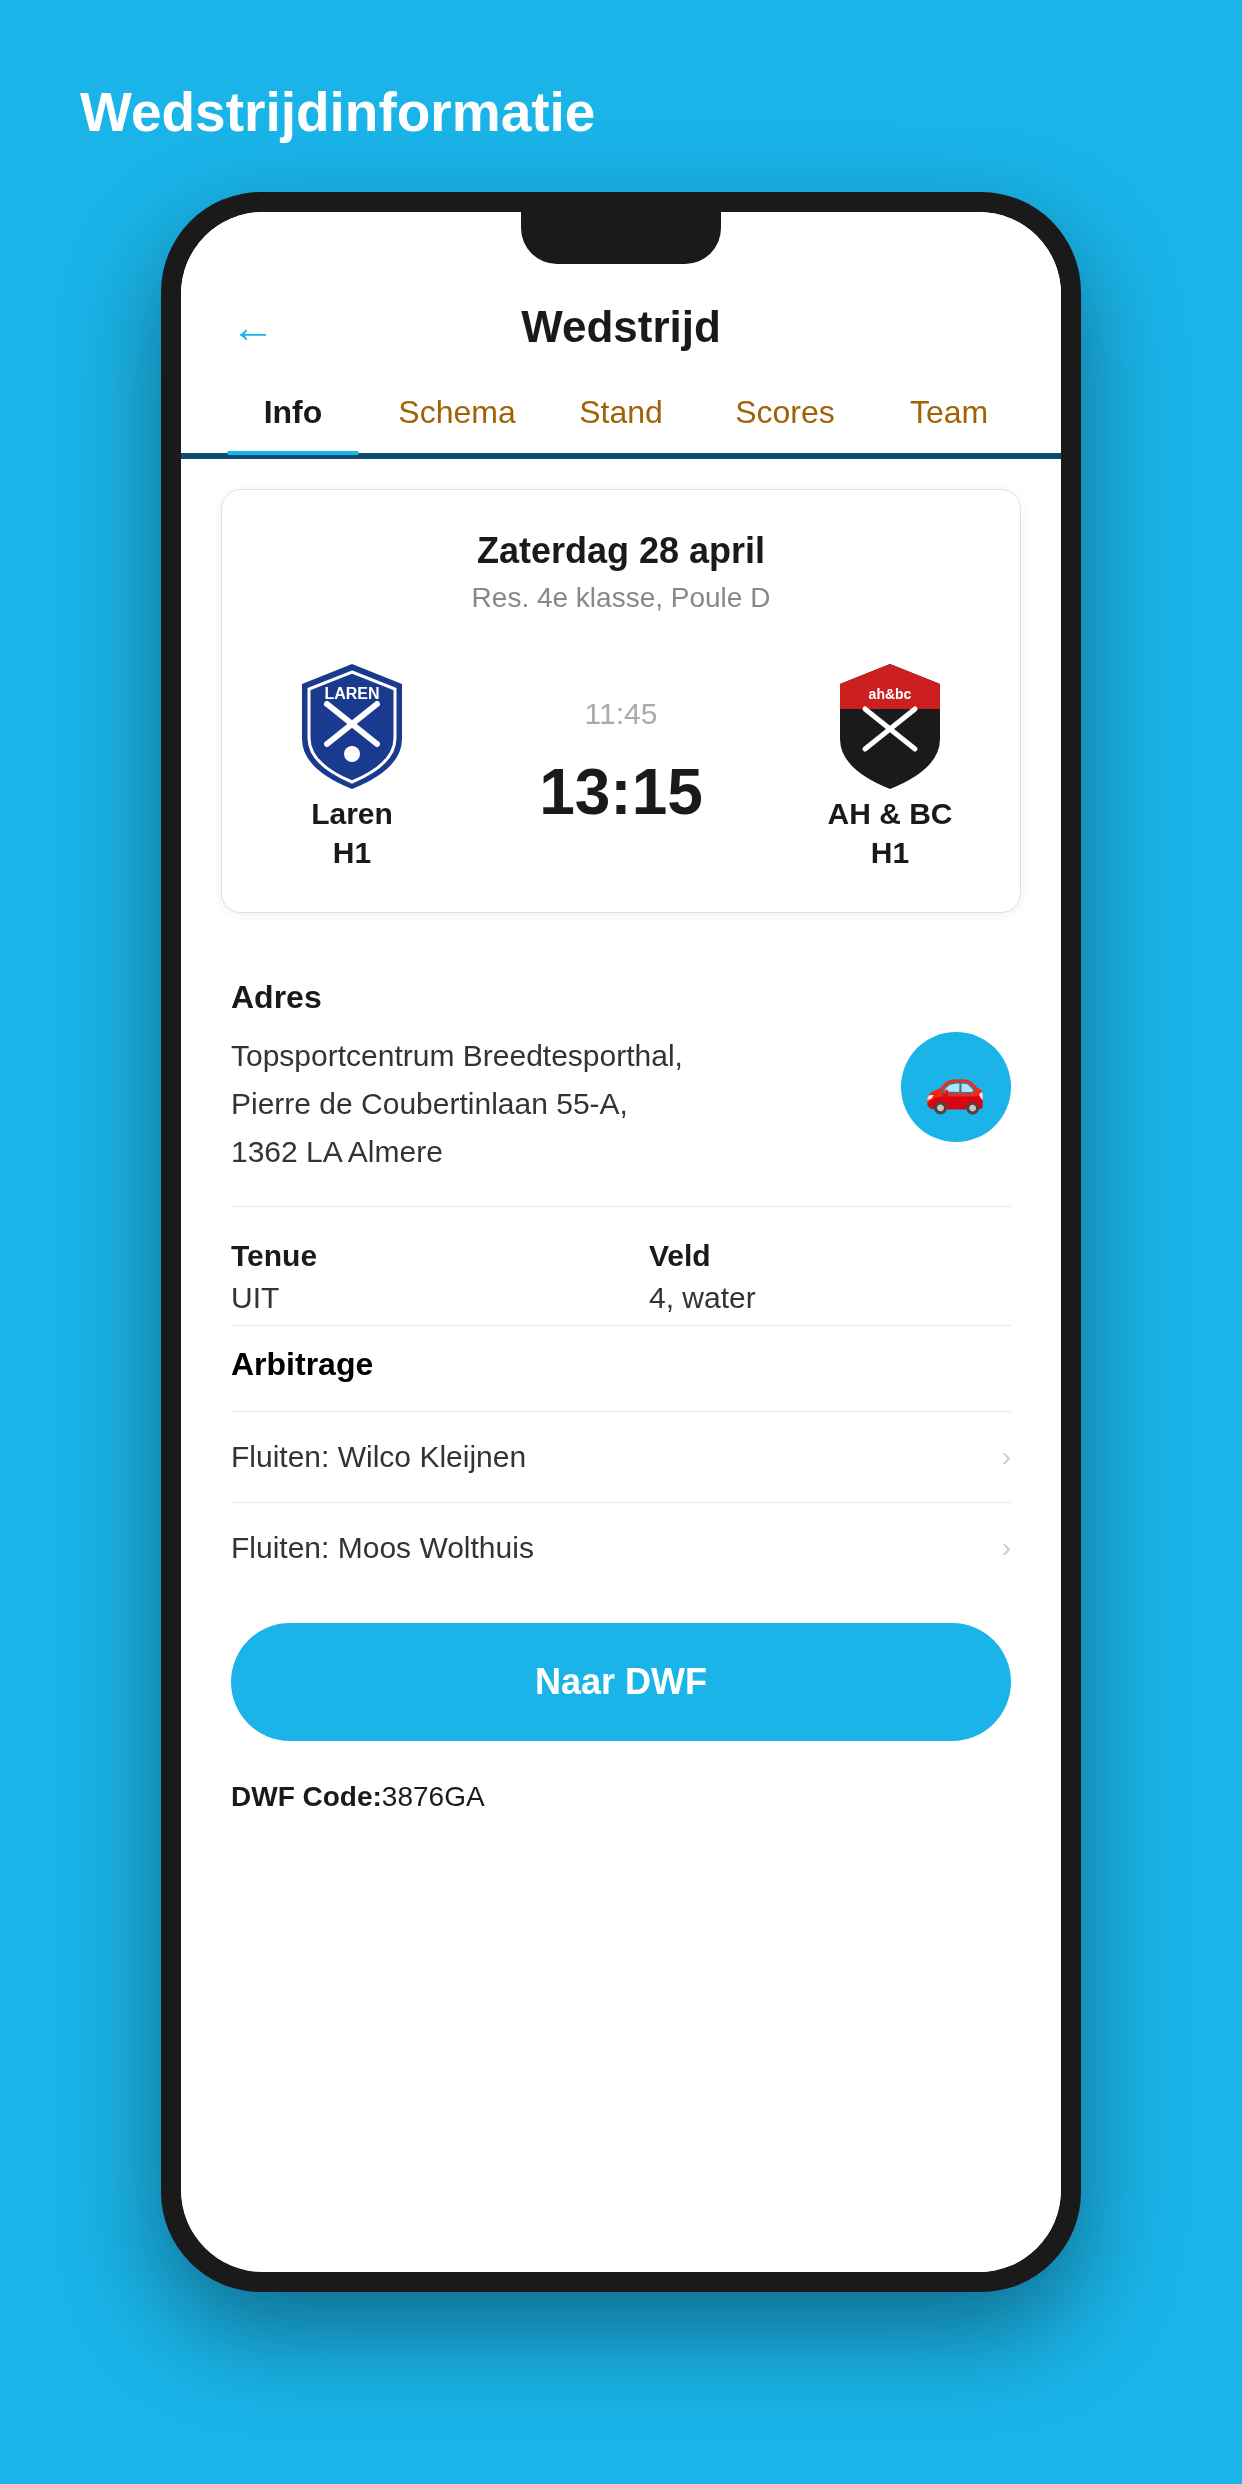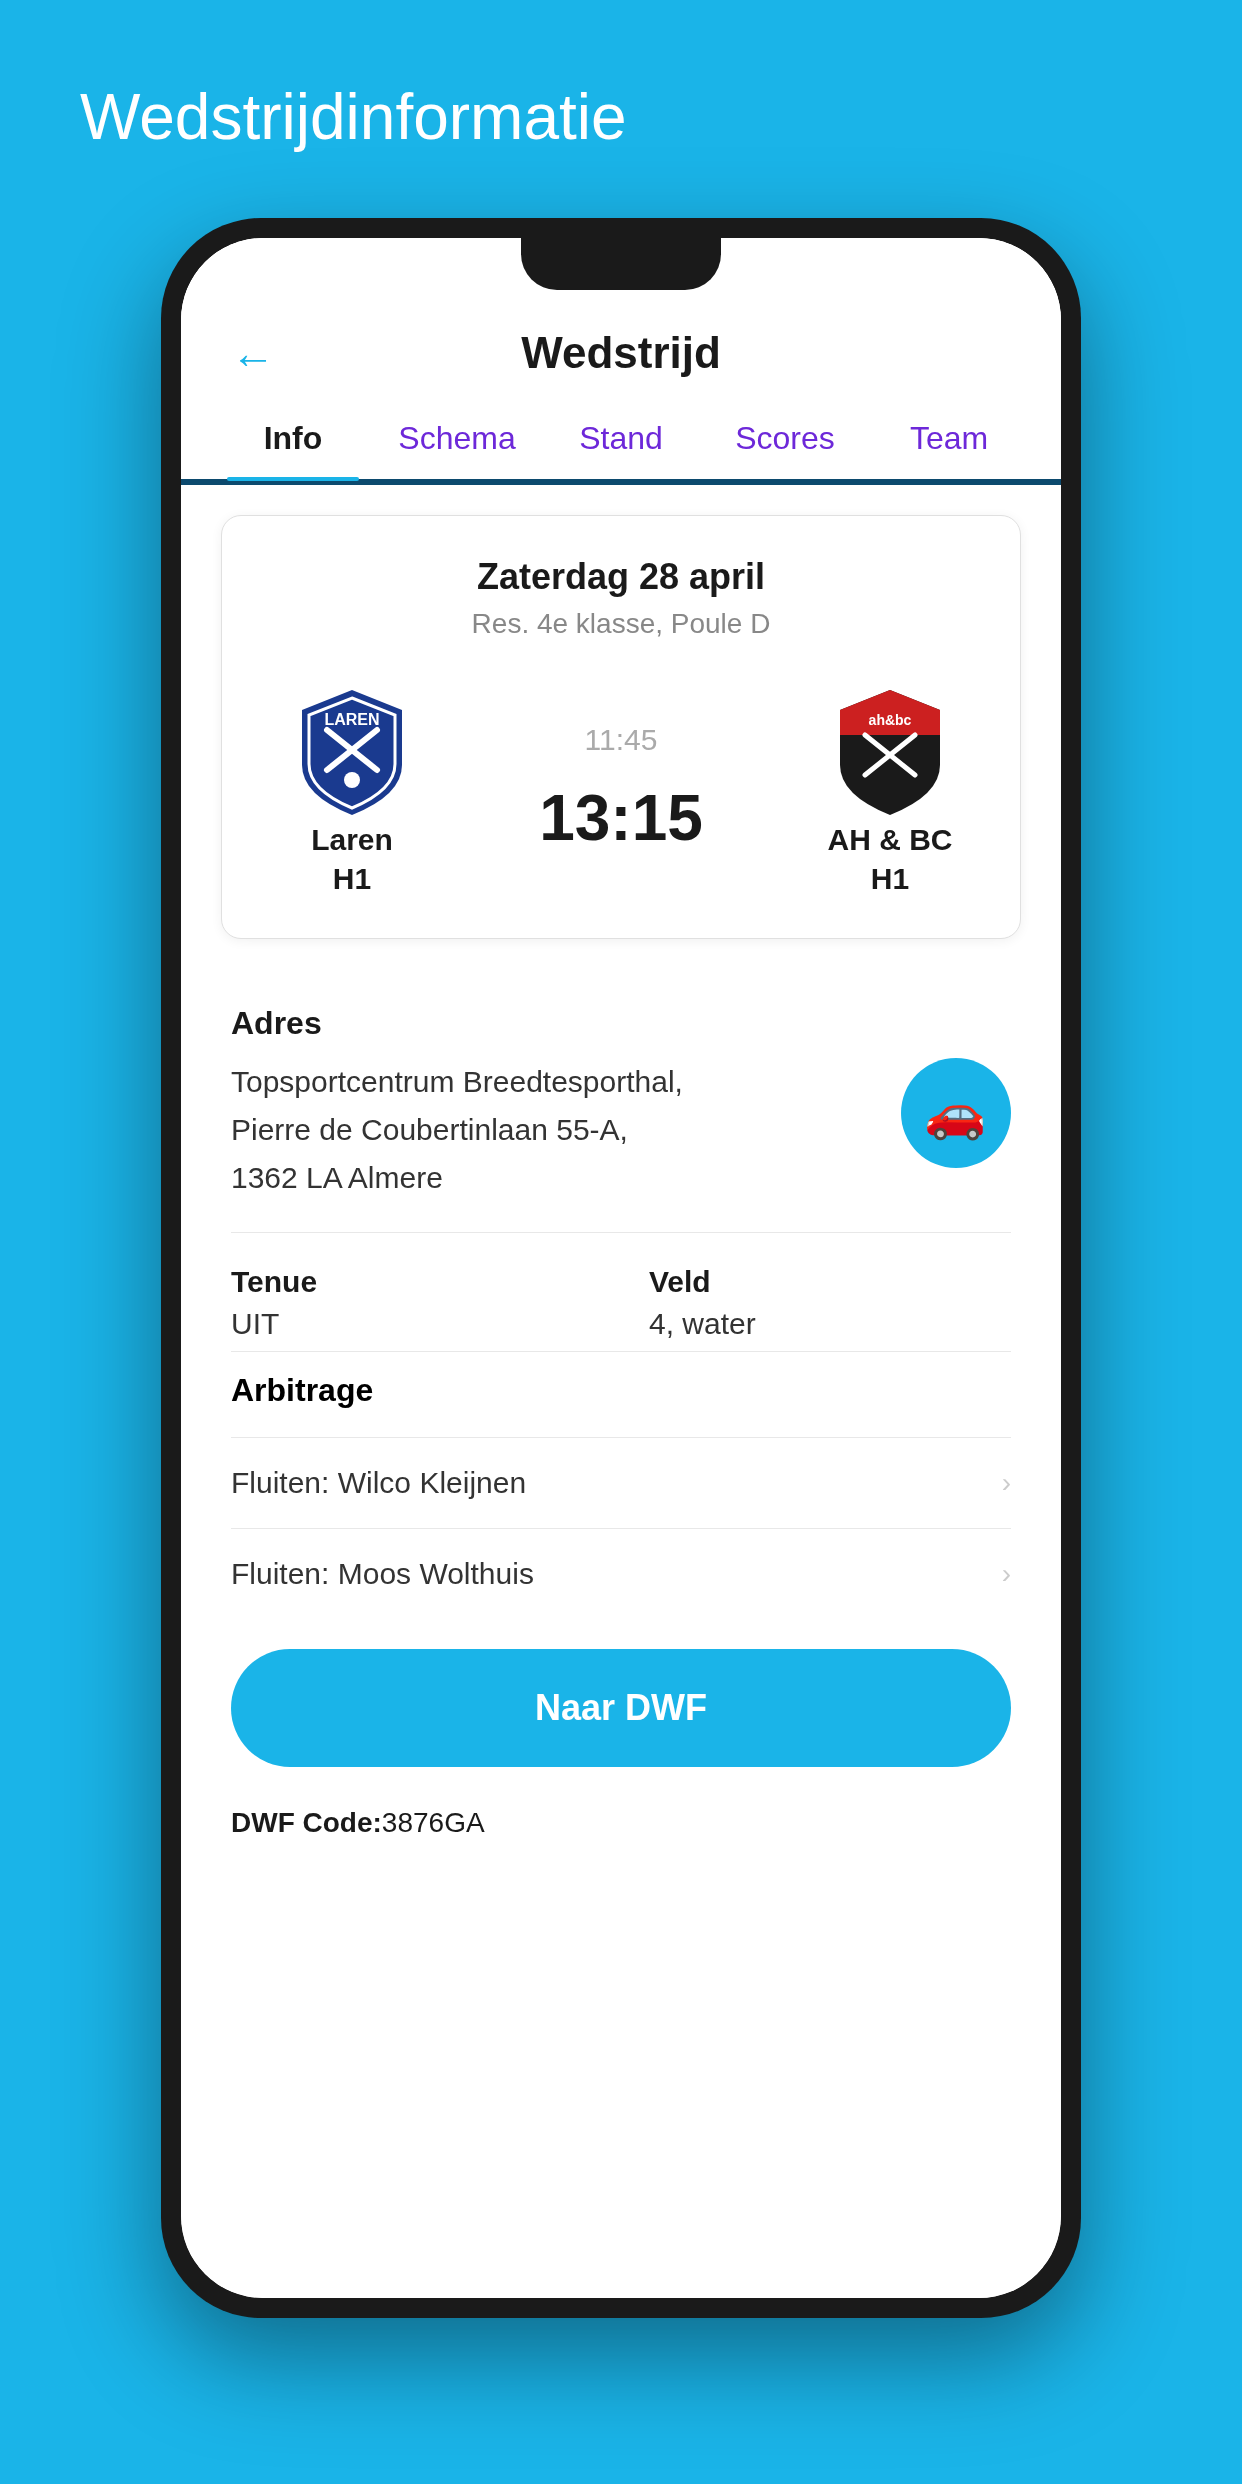--- a/index.html
+++ b/index.html
@@ -10,24 +10,24 @@
       width: 1242px;
       height: 2484px;
       overflow: hidden;
       display: flex;
       flex-direction: column;
       align-items: center;
     }
 
     .page-title {
       color: white;
-      font-size: 64px;
-      font-weight: 400;
+      font-size: 55px;
+      font-weight: 700;
       margin-top: 80px;
-      margin-bottom: 64px;
+      margin-bottom: 48px;
       text-align: left;
       width: 100%;
       padding-left: 80px;
     }
 
     
     .phone-shell {
       width: 920px;
       height: 2100px;
       background: #1a1a1a;
@@ -101,21 +101,21 @@
       border-bottom: 6px solid #0c4a6e;
       background: white;
       padding: 0 30px;
     }
 
     .tab {
       flex: 1;
       text-align: center;
       padding: 22px 10px;
       font-size: 32px;
-      color: #6d28d9;
+      color: #a16207;
       cursor: pointer;
       position: relative;
     }
 
     .tab.active {
       color: #1a1a1a;
       font-weight: 600;
     }
 
     .tab.active::after {

